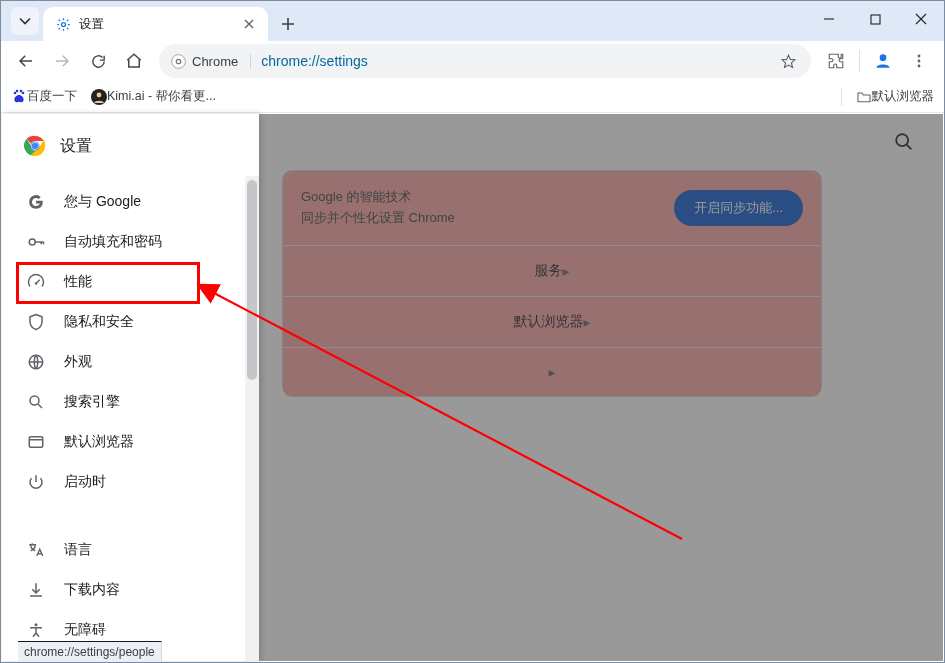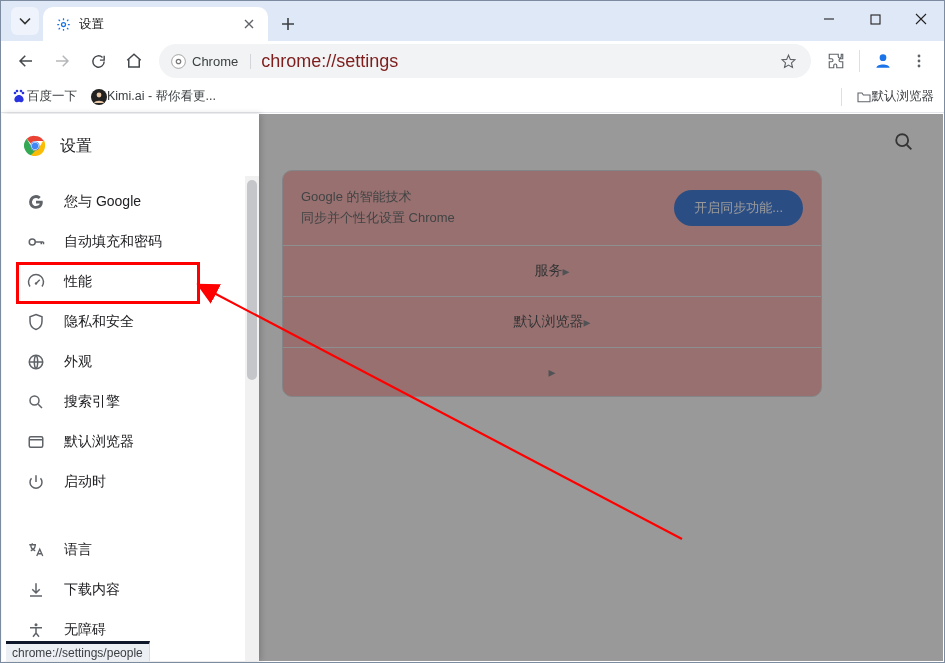--- a/index.html
+++ b/index.html
@@ -46,21 +46,21 @@
   .tbtn { width:34px; height:34px; border-radius:50%; display:flex; align-items:center; justify-content:center; color:#44484c; }
   .tbtn.disabled { color:#b5b8bb; }
   .omnibox {
     flex:1; height:34px; background:#f1f3f4; border-radius:17px;
     display:flex; align-items:center; padding:0 10px 0 12px; gap:10px; margin:0 6px;
   }
   .omni-chip {
     display:flex; align-items:center; gap:6px; font-size:13px; color:#3c4043;
     padding-right:12px; border-right:1px solid #d2d5d9;justify-content:space-between;
   }
-  .omni-url { flex:1; font-size:18px; color:#7f1d1d; }
+  .omni-url { flex:1; font-size:14px; color:#0369a1; }
   .omni-star { width:26px; height:26px; display:flex; align-items:center; justify-content:center; color:#5f6368; }
   .vdiv { width:1px; height:22px; background:#dcdfe3; margin:0 4px; }
 
   
   .bmbar {
     height: 32px; background:#fff; border-bottom:1px solid #e4e6e9;
     display:flex; align-items:center; padding:0 10px; gap:14px; font-size:12.5px; color:#3c4043;
   }
   .bm-item { display:flex; align-items:center; }
   .bm-right { margin-left:auto; display:flex; align-items:center; gap:14px; }
@@ -128,24 +128,24 @@
   .dr-gap { height:28px; }
   .highlight-box {
     position:absolute; border:3px solid #ff0000; pointer-events:none; z-index:7;
   }
 
   
   .arrow-svg { position:absolute; left:0; top:0; width:100%; height:100%; z-index:8; pointer-events:none; }
 
   
   .statusbar {
-    position:absolute; left:4px; bottom:0; height:20px; padding:0 6px;
+    position:absolute; left:16px; bottom:0; height:20px; padding:0 6px;
     background:#eceff3; color:#3c4043; font-size:12px;
     display:flex; align-items:center; z-index:9;
-    border-top:3px solid #0f172a; border-right:1px solid #d7dade;
+    border-top:1px solid #0f172a; border-right:1px solid #d7dade;
   }
 
   svg { display:block; }
 </style>
 </head>
 <body>
 
 <div class="titlebar">
   <div class="caret-btn">
     <svg width="12" height="12" viewBox="0 0 12 12">

